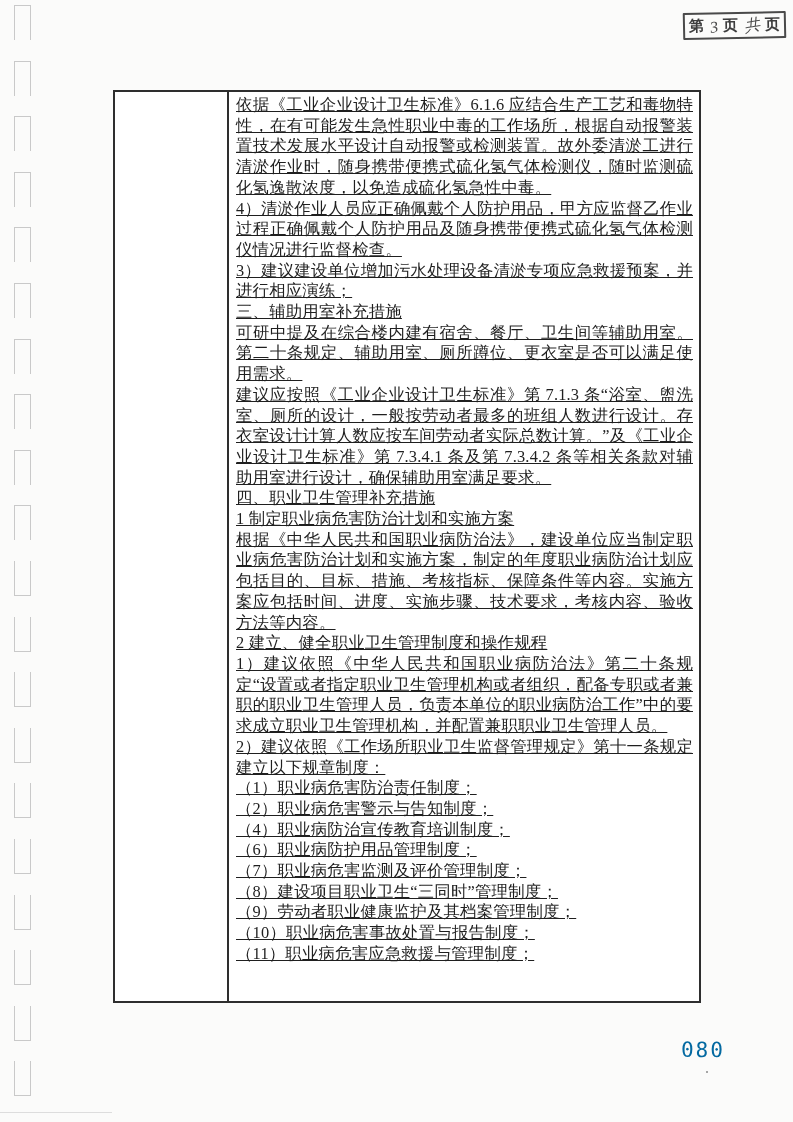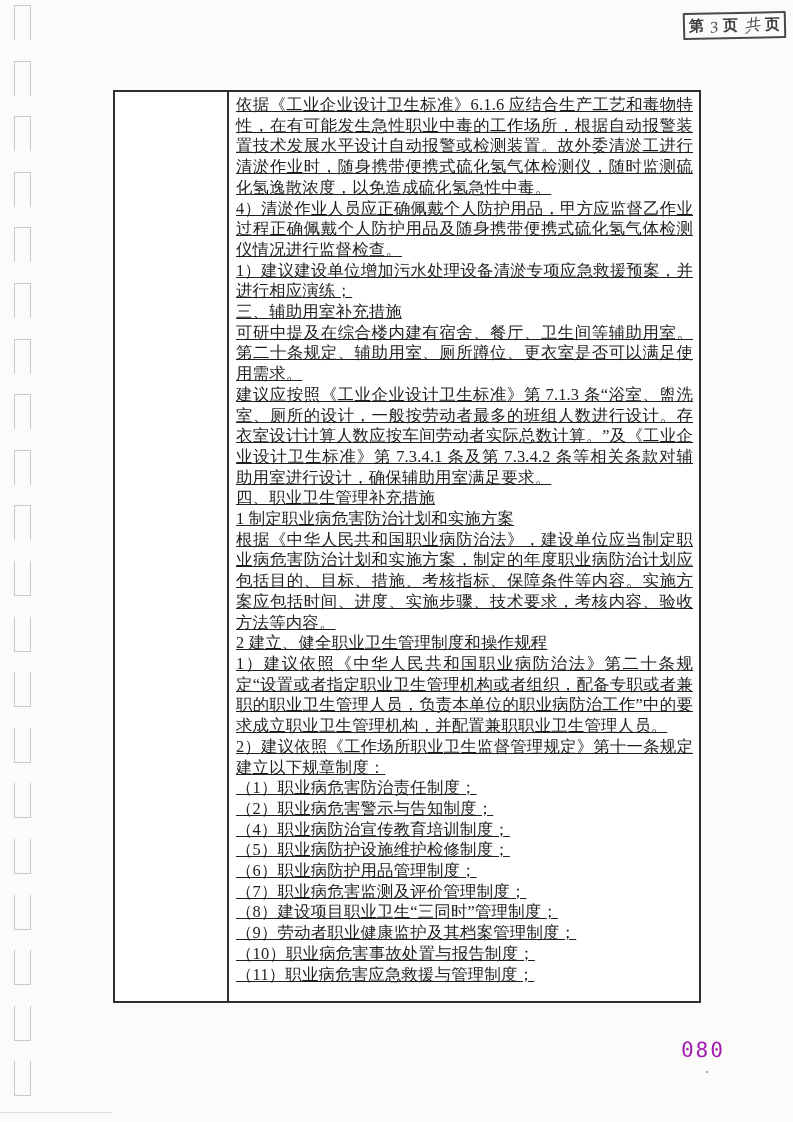--- a/index.html
+++ b/index.html
@@ -44,21 +44,21 @@
   }
   .para{
     margin:0;font-size:16.4px;line-height:20.7px;
     text-align:justify;text-align-last:left;
     letter-spacing:0.2px;
   }
   
   .folio{
     position:absolute;left:681px;top:1038px;
     font-family:"DejaVu Sans Mono","Liberation Mono",monospace;
-    font-size:21px;color:#a21caf;letter-spacing:2px;
+    font-size:21px;color:#0369a1;letter-spacing:2px;
     transform:rotate(0.5deg);
   }
   .edge-shadow-bottom{
     position:absolute;left:0;top:1112px;width:112px;height:1px;background:#ddd;
   }
   .speck{position:absolute;left:706px;top:1071px;width:2px;height:2px;background:#8a8a8a;border-radius:50%;}
 </style>
 </head>
 <body>
 
@@ -91,34 +91,33 @@
   <span>页</span>
   <span class="hand">共</span>
   <span>页</span>
 </div>
 
 <div class="sheet">
   <div class="left-cell"></div>
   <div class="main-cell">
       <p class="para">依据《工业企业设计卫生标准》6.1.6 应结合生产工艺和毒物特性，在有可能发生急性职业中毒的工作场所，根据自动报警装置技术发展水平设计自动报警或检测装置。故外委清淤工进行清淤作业时，随身携带便携式硫化氢气体检测仪，随时监测硫化氢逸散浓度，以免造成硫化氢急性中毒。</p>
       <p class="para">4）清淤作业人员应正确佩戴个人防护用品，甲方应监督乙作业过程正确佩戴个人防护用品及随身携带便携式硫化氢气体检测仪情况进行监督检查。</p>
-      <p class="para">1）建议建设单位增加污水处理设备清淤专项应急救援预案，并进行相应演练；</p>
+      <p class="para">3）建议建设单位增加污水处理设备清淤专项应急救援预案，并进行相应演练；</p>
       <p class="para">三、辅助用室补充措施</p>
       <p class="para">可研中提及在综合楼内建有宿舍、餐厅、卫生间等辅助用室。第二十条规定、辅助用室、厕所蹲位、更衣室是否可以满足使用需求。</p>
       <p class="para">建议应按照《工业企业设计卫生标准》第 7.1.3 条“浴室、盥洗室、厕所的设计，一般按劳动者最多的班组人数进行设计。存衣室设计计算人数应按车间劳动者实际总数计算。”及《工业企业设计卫生标准》第 7.3.4.1 条及第 7.3.4.2 条等相关条款对辅助用室进行设计，确保辅助用室满足要求。</p>
       <p class="para">四、职业卫生管理补充措施</p>
       <p class="para">1 制定职业病危害防治计划和实施方案</p>
       <p class="para">根据《中华人民共和国职业病防治法》，建设单位应当制定职业病危害防治计划和实施方案，制定的年度职业病防治计划应包括目的、目标、措施、考核指标、保障条件等内容。实施方案应包括时间、进度、实施步骤、技术要求，考核内容、验收方法等内容。</p>
       <p class="para">2 建立、健全职业卫生管理制度和操作规程</p>
       <p class="para">1）建议依照《中华人民共和国职业病防治法》第二十条规定“设置或者指定职业卫生管理机构或者组织，配备专职或者兼职的职业卫生管理人员，负责本单位的职业病防治工作”中的要求成立职业卫生管理机构，并配置兼职职业卫生管理人员。</p>
       <p class="para">2）建议依照《工作场所职业卫生监督管理规定》第十一条规定建立以下规章制度：</p>
       <p class="para">（1）职业病危害防治责任制度；</p>
       <p class="para">（2）职业病危害警示与告知制度；</p>
       <p class="para">（4）职业病防治宣传教育培训制度；</p>
-      <p class="para">（5）职业病防护设施维护检修制度；</p>
       <p class="para">（6）职业病防护用品管理制度；</p>
       <p class="para">（7）职业病危害监测及评价管理制度；</p>
       <p class="para">（8）建设项目职业卫生“三同时”管理制度；</p>
       <p class="para">（9）劳动者职业健康监护及其档案管理制度；</p>
       <p class="para">（10）职业病危害事故处置与报告制度；</p>
       <p class="para">（11）职业病危害应急救援与管理制度；</p>
     </div>
 </div>
 
 <div class="folio">080</div>

